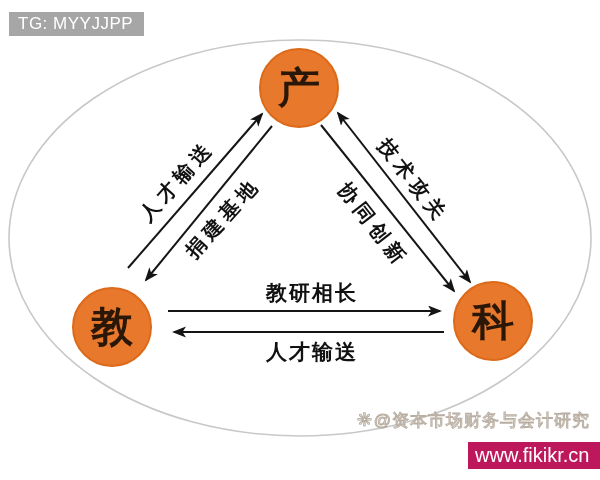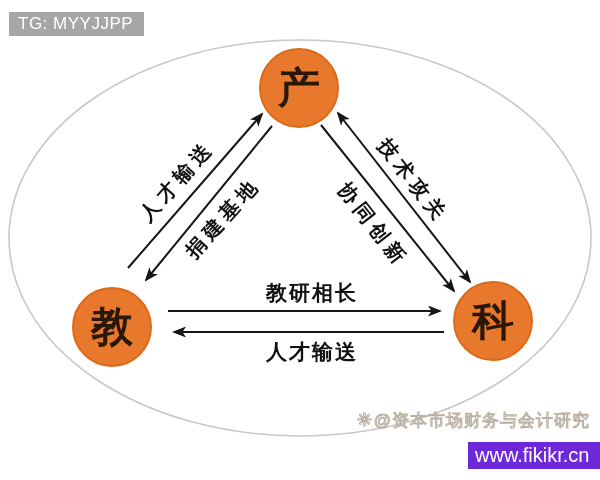--- a/index.html
+++ b/index.html
@@ -36,21 +36,21 @@
   .lbl-resteach {left:312px;top:352px;font-size:21px;letter-spacing:2px;}
 
   
   .banner-top{
     position:absolute;left:9px;top:12px;width:135px;height:24px;
     background:#a6a6a6;color:#ffffff;font-size:17px;line-height:24px;
     padding-left:9px;box-sizing:border-box;letter-spacing:0.5px;
   }
   .banner-bottom{
     position:absolute;left:468px;top:442px;width:132px;height:27px;
-    background:#6d28d9;color:#ffffff;font-size:20px;line-height:27px;
+    background:#be185d;color:#ffffff;font-size:20px;line-height:27px;
     padding-left:7px;box-sizing:border-box;
   }
 
   
   .watermark{
     position:absolute;top:409px;right:10px;white-space:nowrap;
     font-size:17px;font-weight:normal;letter-spacing:1px;
     color:rgba(255,255,255,0.05);
     -webkit-text-stroke:1px #b9aea2;
   }

